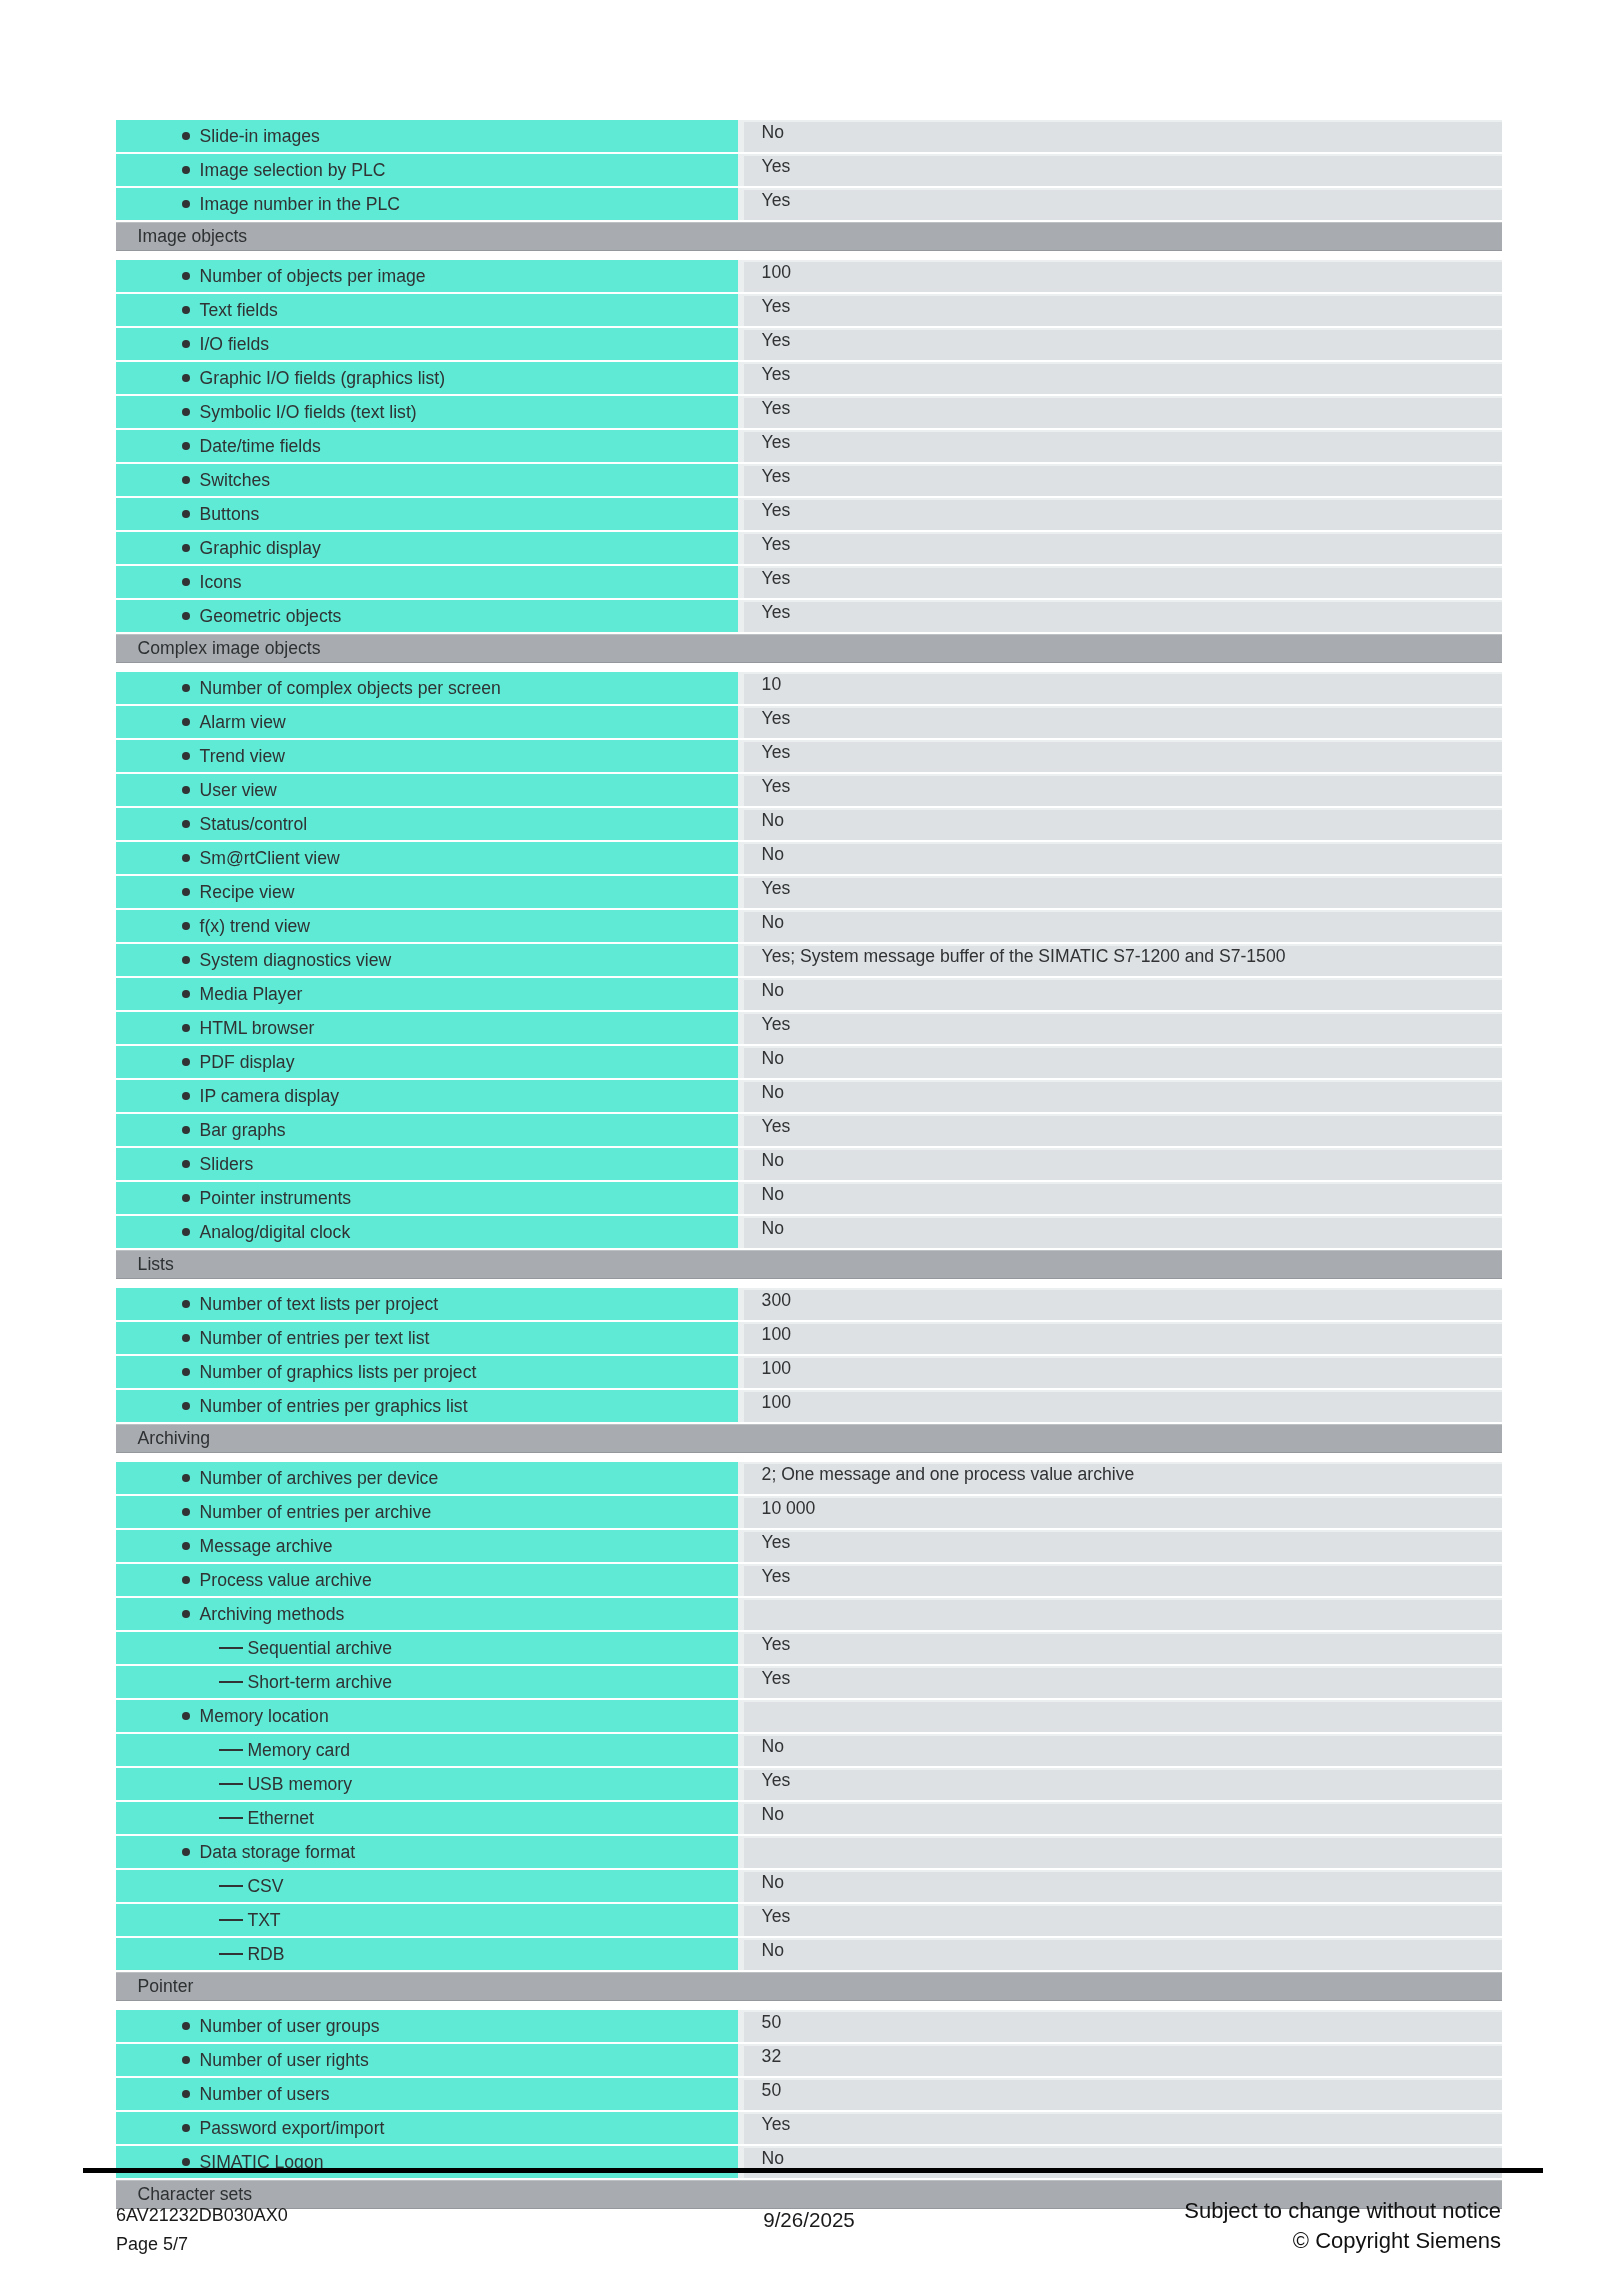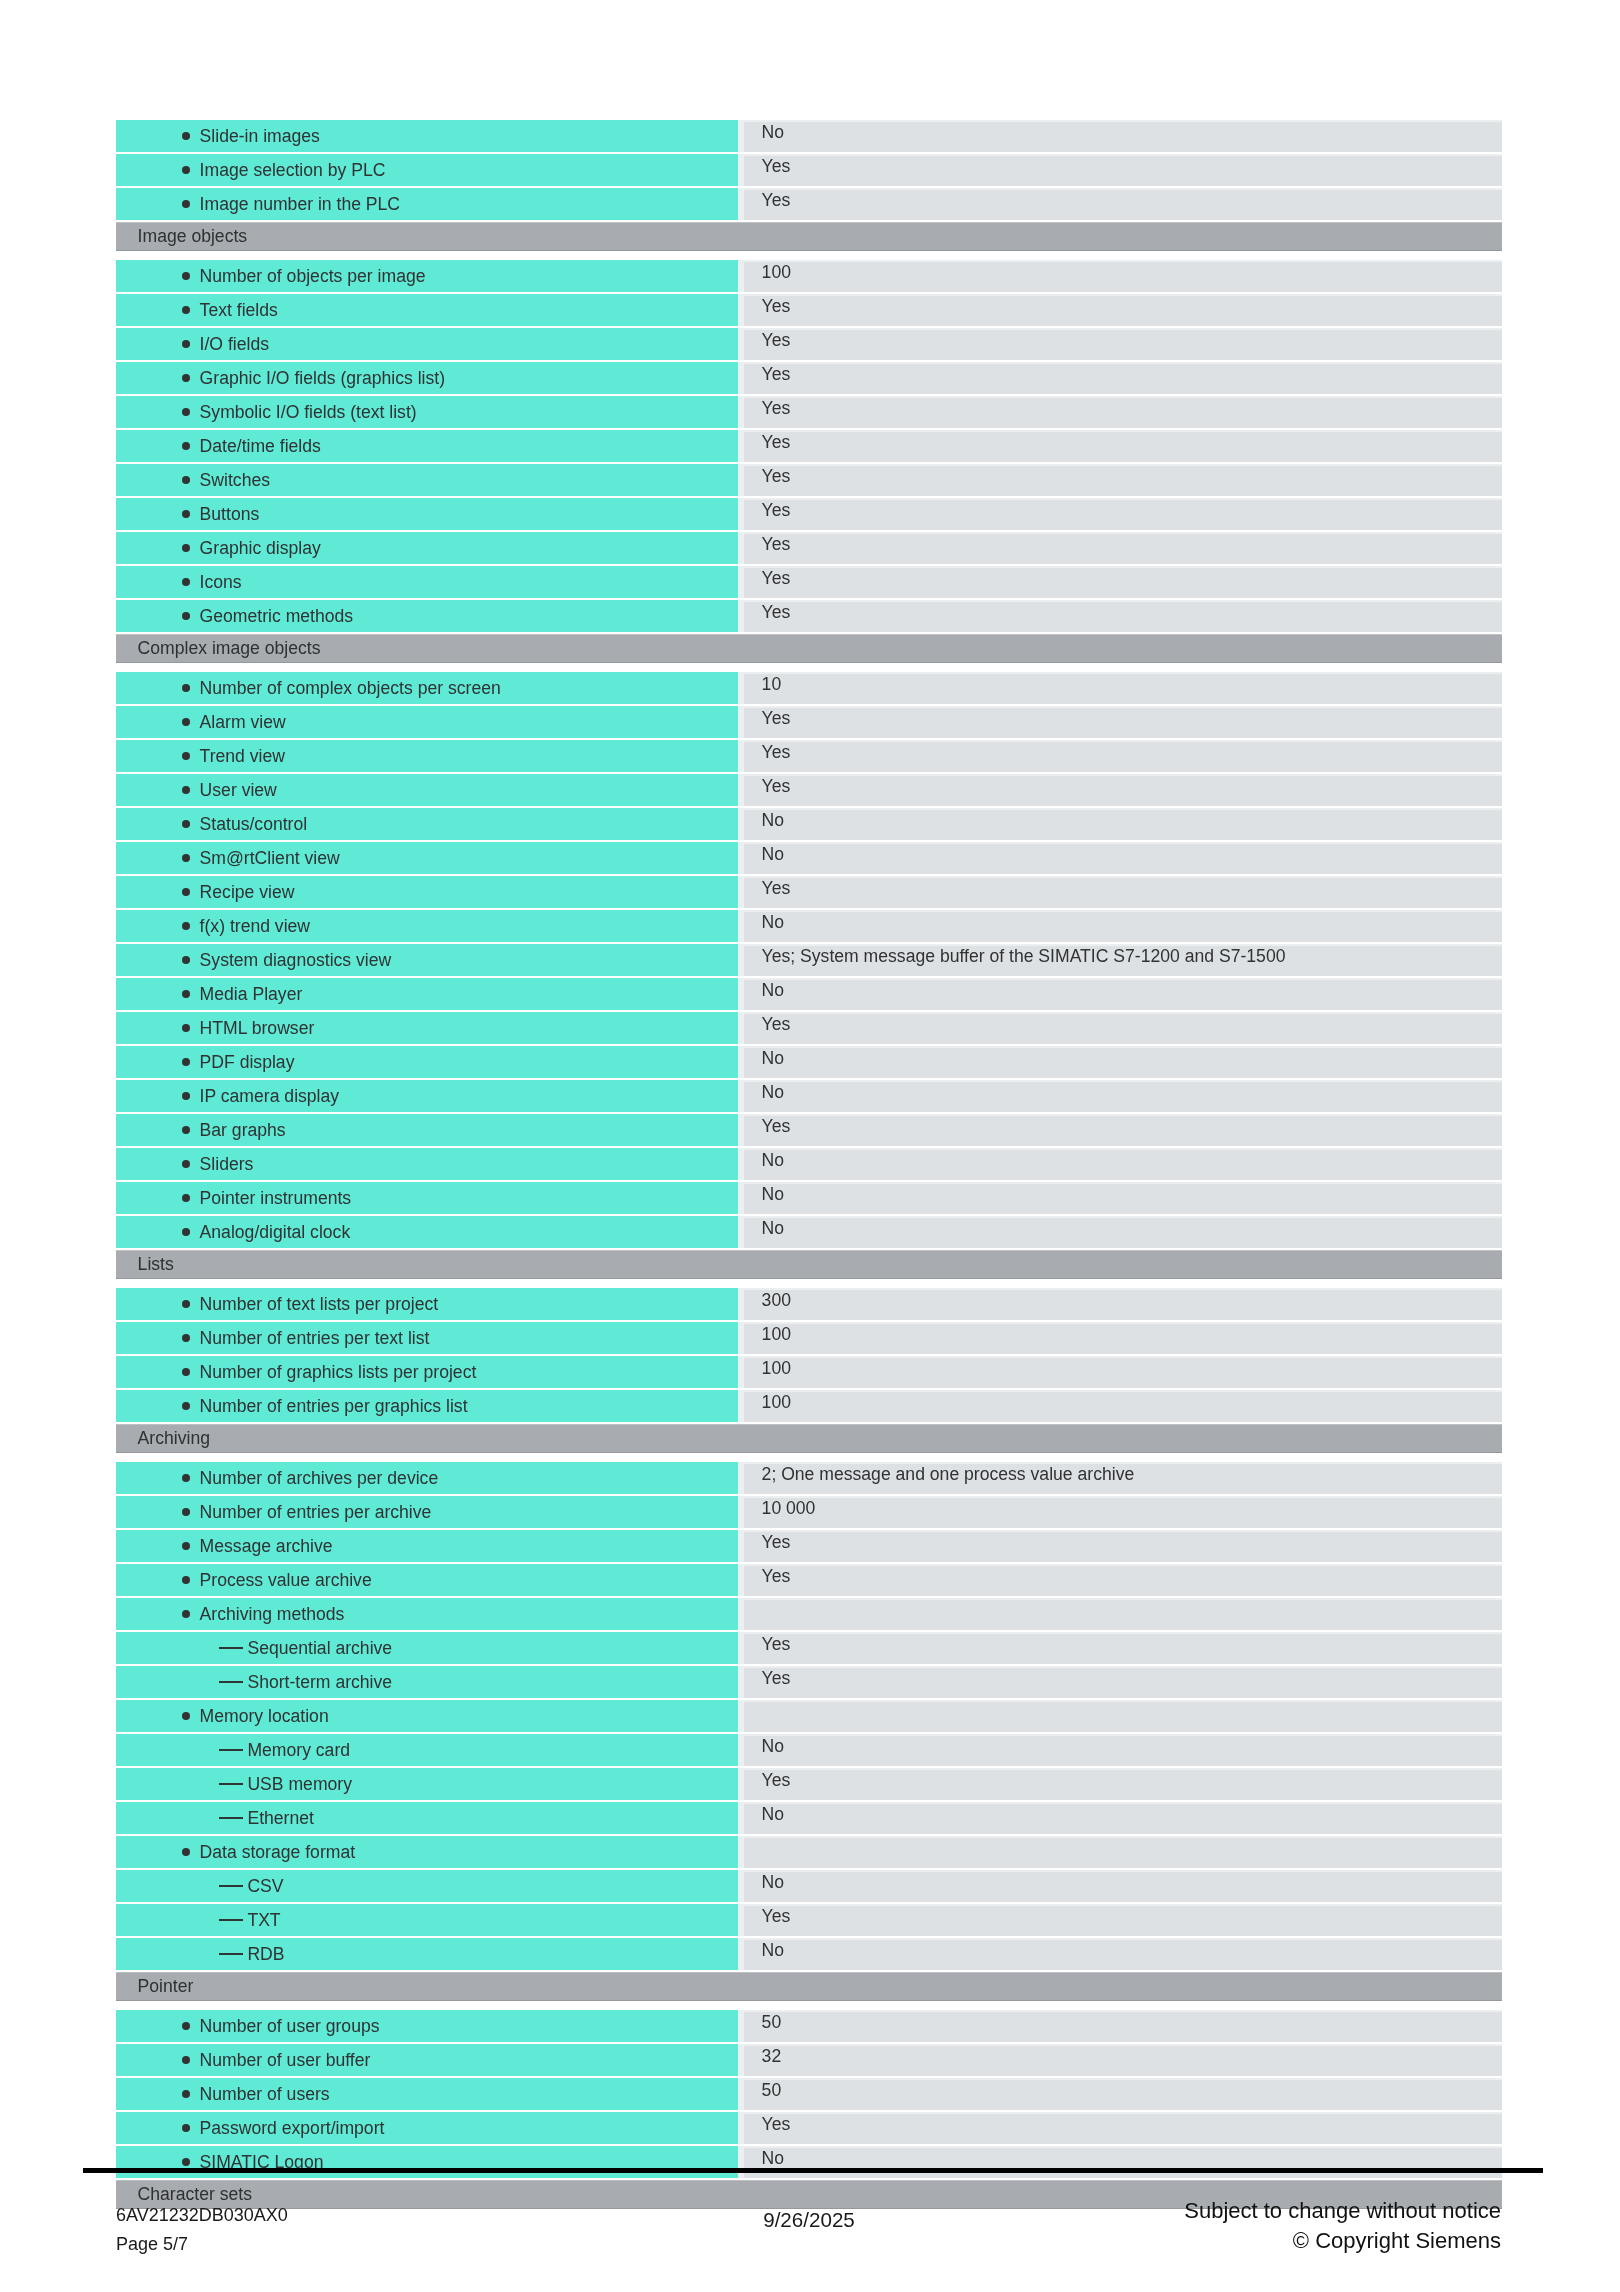--- a/index.html
+++ b/index.html
@@ -222,21 +222,21 @@
           <span class="bullet"></span>
           <span class="label-text">Icons</span>
         </div>
         <div class="value-cell">
           <span>Yes</span>
         </div>
       </div>
       <div class="spec-row">
         <div class="label-cell">
           <span class="bullet"></span>
-          <span class="label-text">Geometric methods</span>
+          <span class="label-text">Geometric objects</span>
         </div>
         <div class="value-cell">
           <span>Yes</span>
         </div>
       </div>
       <div class="section-header">
         <span>Complex image objects</span>
       </div>
       <div class="spec-row">
         <div class="label-cell">
@@ -576,21 +576,21 @@
           <span class="bullet"></span>
           <span class="label-text">Number of user groups</span>
         </div>
         <div class="value-cell">
           <span>50</span>
         </div>
       </div>
       <div class="spec-row">
         <div class="label-cell">
           <span class="bullet"></span>
-          <span class="label-text">Number of user buffer</span>
+          <span class="label-text">Number of user rights</span>
         </div>
         <div class="value-cell">
           <span>32</span>
         </div>
       </div>
       <div class="spec-row">
         <div class="label-cell">
           <span class="bullet"></span>
           <span class="label-text">Number of users</span>
         </div>

